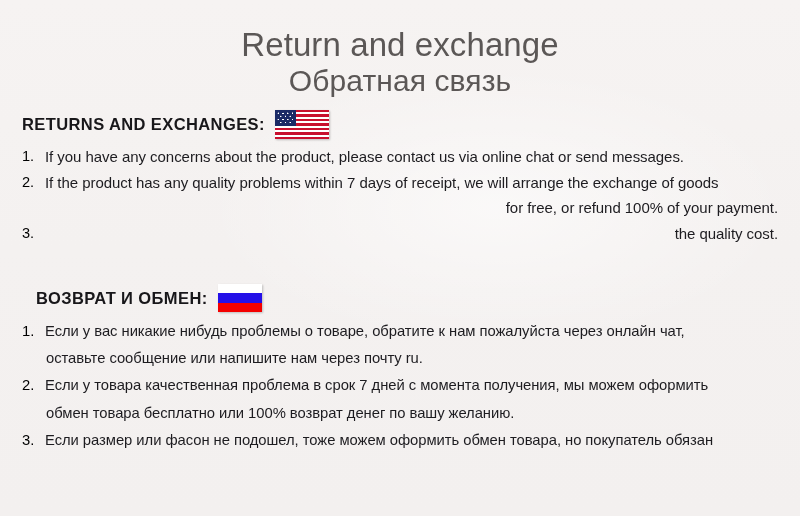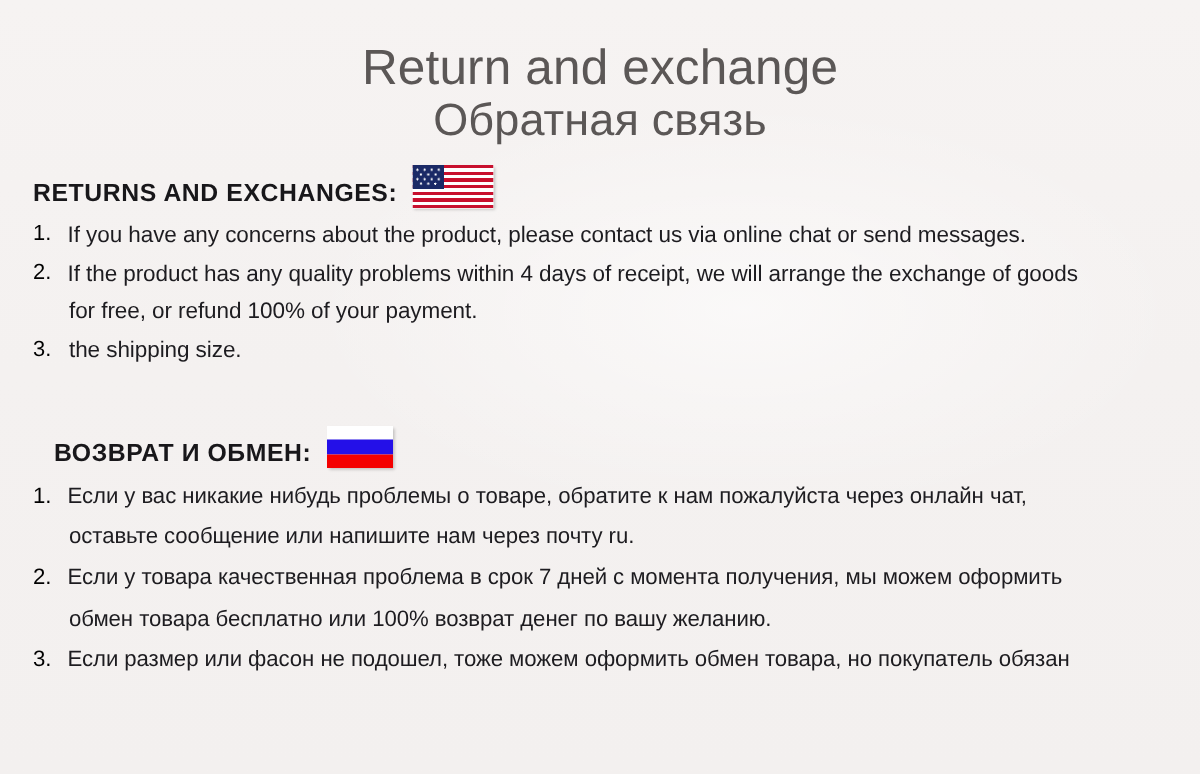--- a/index.html
+++ b/index.html
@@ -48,21 +48,21 @@
     font-weight: 400;
     letter-spacing: 0.1px;
     white-space: nowrap;
     margin-top: 1px;
   }
 
   
   .section-head {
     position: absolute;
     display: flex;
-    align-items: flex-end;
+    align-items: center;
     gap: 10px;
   }
   .section-head-label {
     font-size: 16.5px;
     font-weight: bold;
     color: #18171a;
     letter-spacing: 0.4px;
     white-space: nowrap;
   }
   #head-en { left: 22px; top: 110px; }
@@ -159,21 +159,21 @@
   
   #list-en .line {
     font-size: 15px;
     line-height: 25.6px;
     letter-spacing: -0.05px;
   }
   #list-en .item-num {
     font-size: 14.6px;
     line-height: 25.6px;
   }
-  #list-en .cont { padding-left: 1px; }
+  #list-en .cont { padding-left: 1px; text-align: right; }
 
   
   #list-ru .line {
     font-size: 14.8px;
     line-height: 27.2px;
     letter-spacing: -0.05px;
   }
   #list-ru .item-num {
     font-size: 14.8px;
     line-height: 27.2px;
@@ -205,29 +205,29 @@
     <div class="item">
       <span class="item-num">1.</span>
       <span class="item-body">
         <div class="line">If you have any concerns about the product, please contact us via online chat or send messages.</div>
       </span>
     </div>
 
     <div class="item">
       <span class="item-num">2.</span>
       <span class="item-body">
-        <div class="line">If the product has any quality problems within 4 days of receipt, we will arrange the exchange of goods</div>
+        <div class="line">If the product has any quality problems within 7 days of receipt, we will arrange the exchange of goods</div>
         <div class="line cont">for free, or refund 100% of your payment.</div>
       </span>
     </div>
 
     <div class="item">
       <span class="item-num">3.</span>
       <span class="item-body">
-        <div class="line cont">the shipping size.</div>
+        <div class="line cont">the quality cost.</div>
       </span>
     </div>
 
   </div>
 
   <div class="section-head" id="head-ru">
     <span class="section-head-label">ВОЗВРАТ И ОБМЕН:</span>
     <span class="flag flag-ru">
       <span class="band b-white"></span>
       <span class="band b-blue"></span>

